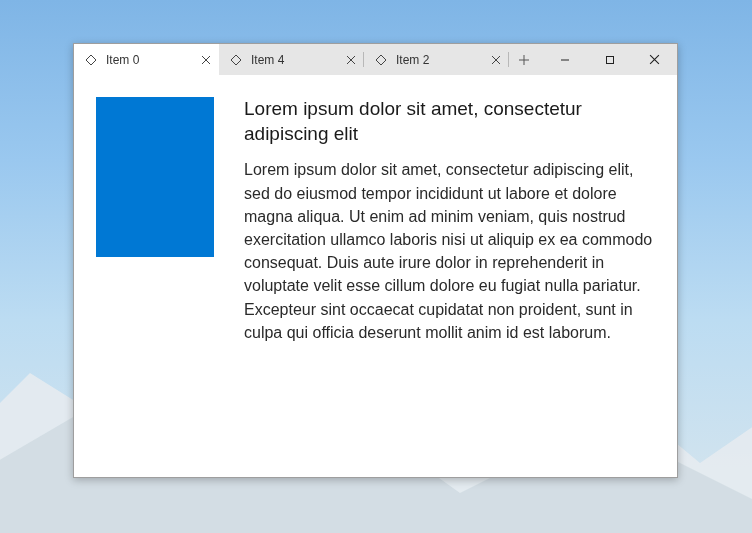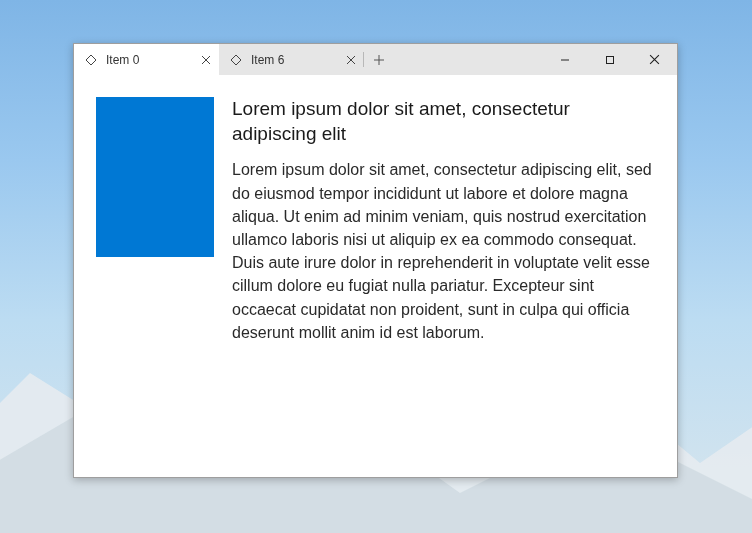--- a/index.html
+++ b/index.html
@@ -100,20 +100,21 @@
     overflow: auto;
   }
   .hero-rect {
     width: 118px; height: 160px;
     background: #0078d4;
     flex: none;
   }
   .text-col {
     flex: 1;
     min-width: 0;
+    margin-left: 12px;
   }
   .text-col h2 {
     font-size: 19px;
     font-weight: 400;
     color: #1a1a1a;
     line-height: 1.3;
     margin-bottom: 12px;
   }
   .text-col p {
     font-size: 16px;
@@ -147,28 +148,41 @@
             </svg>
         </span>
       </div>
 
       <div class="tab">
         <span class="tab-icon">
           <svg width="12" height="12" viewBox="0 0 12 12">
               <path d="M6 1 L11 6 L6 11 L1 6 Z" fill="none" stroke="currentColor" stroke-width="1"></path>
             </svg>
         </span>
-        <span class="tab-label">Item 6</span>
+        <span class="tab-label">Item 4</span>
         <span class="tab-close">
           <svg width="10" height="10" viewBox="0 0 10 10">
               <path d="M1 1 L9 9 M9 1 L1 9" stroke="currentColor" stroke-width="1"></path>
             </svg>
         </span>
       </div>
 
+      <div class="tab">
+        <span class="tab-icon">
+          <svg width="12" height="12" viewBox="0 0 12 12">
+              <path d="M6 1 L11 6 L6 11 L1 6 Z" fill="none" stroke="currentColor" stroke-width="1"></path>
+            </svg>
+        </span>
+        <span class="tab-label">Item 2</span>
+        <span class="tab-close">
+          <svg width="10" height="10" viewBox="0 0 10 10">
+              <path d="M1 1 L9 9 M9 1 L1 9" stroke="currentColor" stroke-width="1"></path>
+            </svg>
+        </span>
+      </div>
 
       <div class="add-tab">
         <svg width="12" height="12" viewBox="0 0 12 12">
             <path d="M6 1 V11 M1 6 H11" stroke="currentColor" stroke-width="1"></path>
           </svg>
       </div>
     </div>
 
     <div class="caption-controls">
       <div class="cap-btn">

